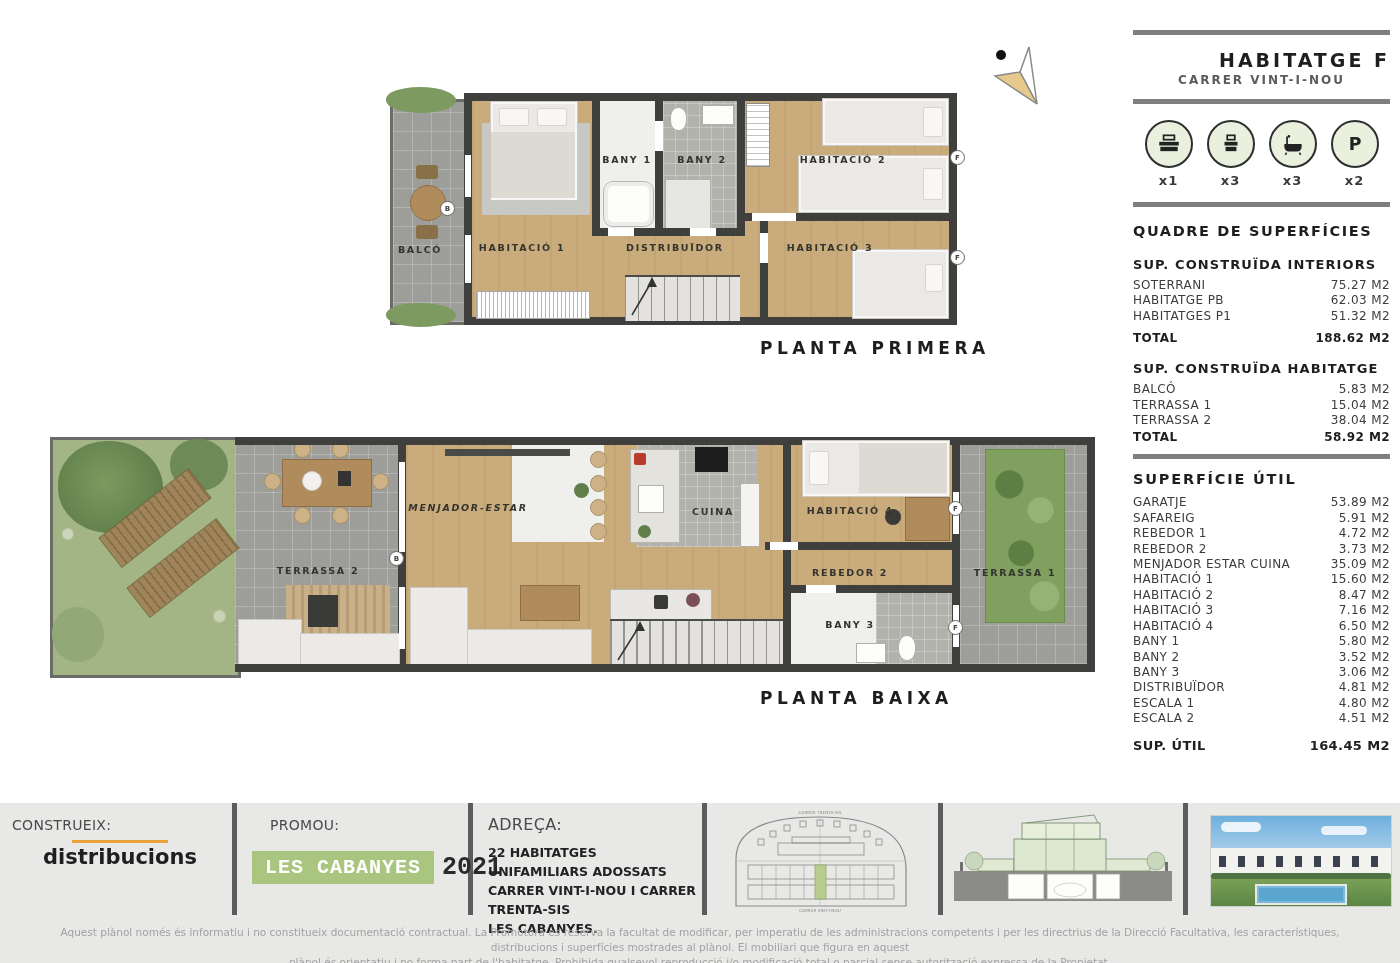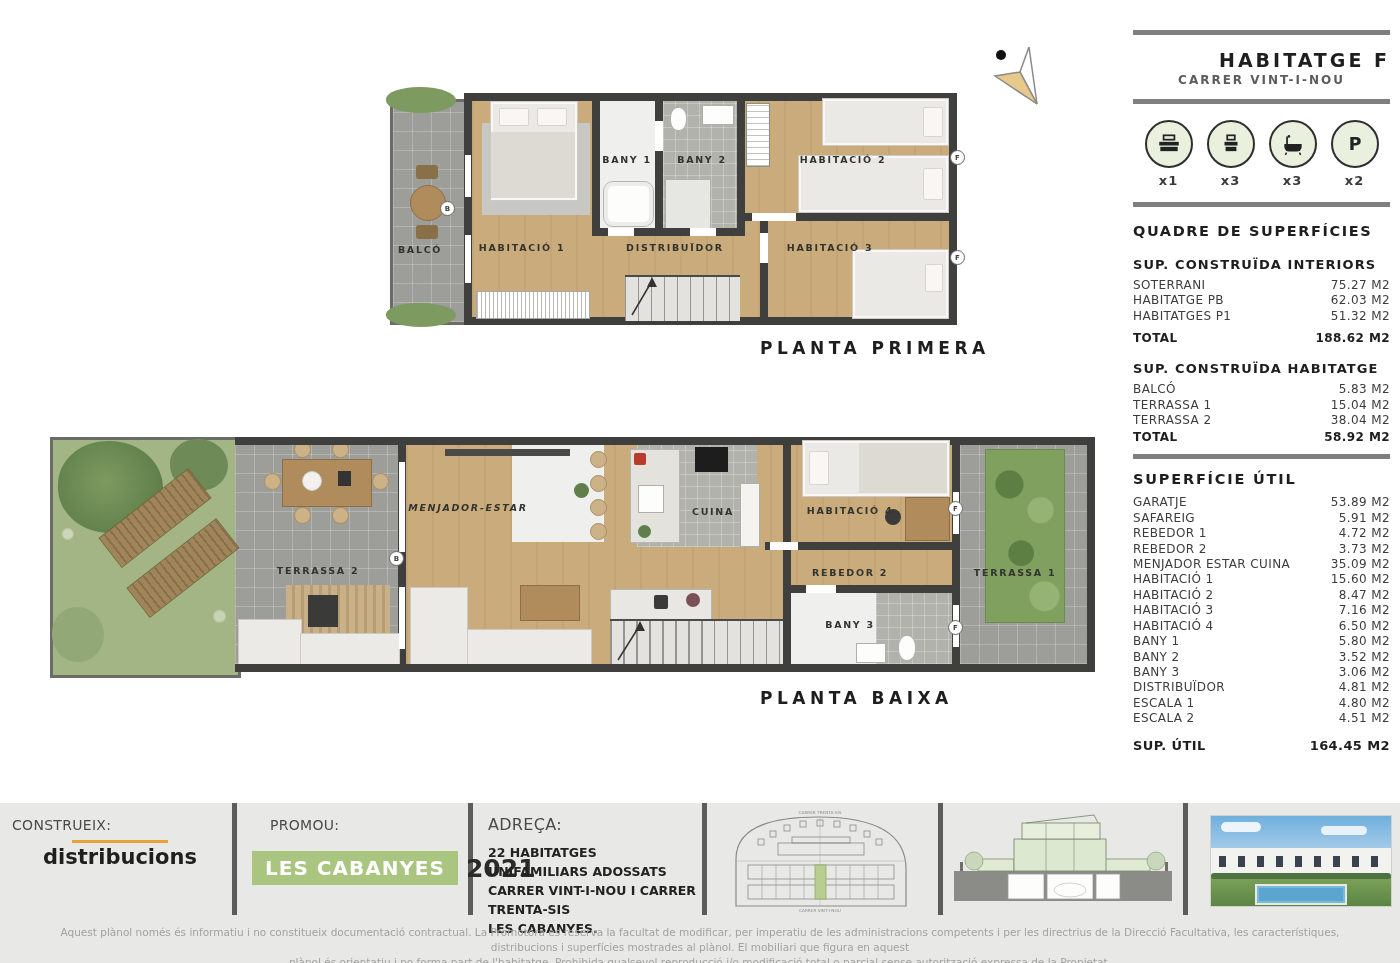--- a/index.html
+++ b/index.html
@@ -442,21 +442,21 @@
     <div class="fdiv" style="left:938px;"></div>
     <div class="fdiv" style="left:1183px;"></div>
 
     <div class="flabel" style="left:12px;top:14px;">CONSTRUEIX:</div>
     <div class="maheco" style="left:40px;top:36px;width:160px;">
       <div class="rule" style="background:#e9a23b;"></div>
       <div class="m2">distribucions</div>
     </div>
 
     <div class="flabel" style="left:250px;top:14px;margin-left:20px;">PROMOU:</div>
-    <div class="promo" style="left:252px;top:48px;">
+    <div class="promo" style="left:252px;top:48px;font-family:Liberation Mono, monospace;">
       <span class="box" style="background:#a9c57f;">LES CABANYES</span>
       <span class="yr">2021</span>
     </div>
 
     <div class="flabel" style="left:488px;top:12px;font-size:16px;">ADREÇA:</div>
     <div class="adreca abs" style="left:488px;top:40px;width:210px;">
       <div>22 HABITATGES UNIFAMILIARS ADOSSATS</div>
       <div>CARRER VINT-I-NOU I CARRER TRENTA-SIS</div>
       <div>LES CABANYES.</div>
     </div>

